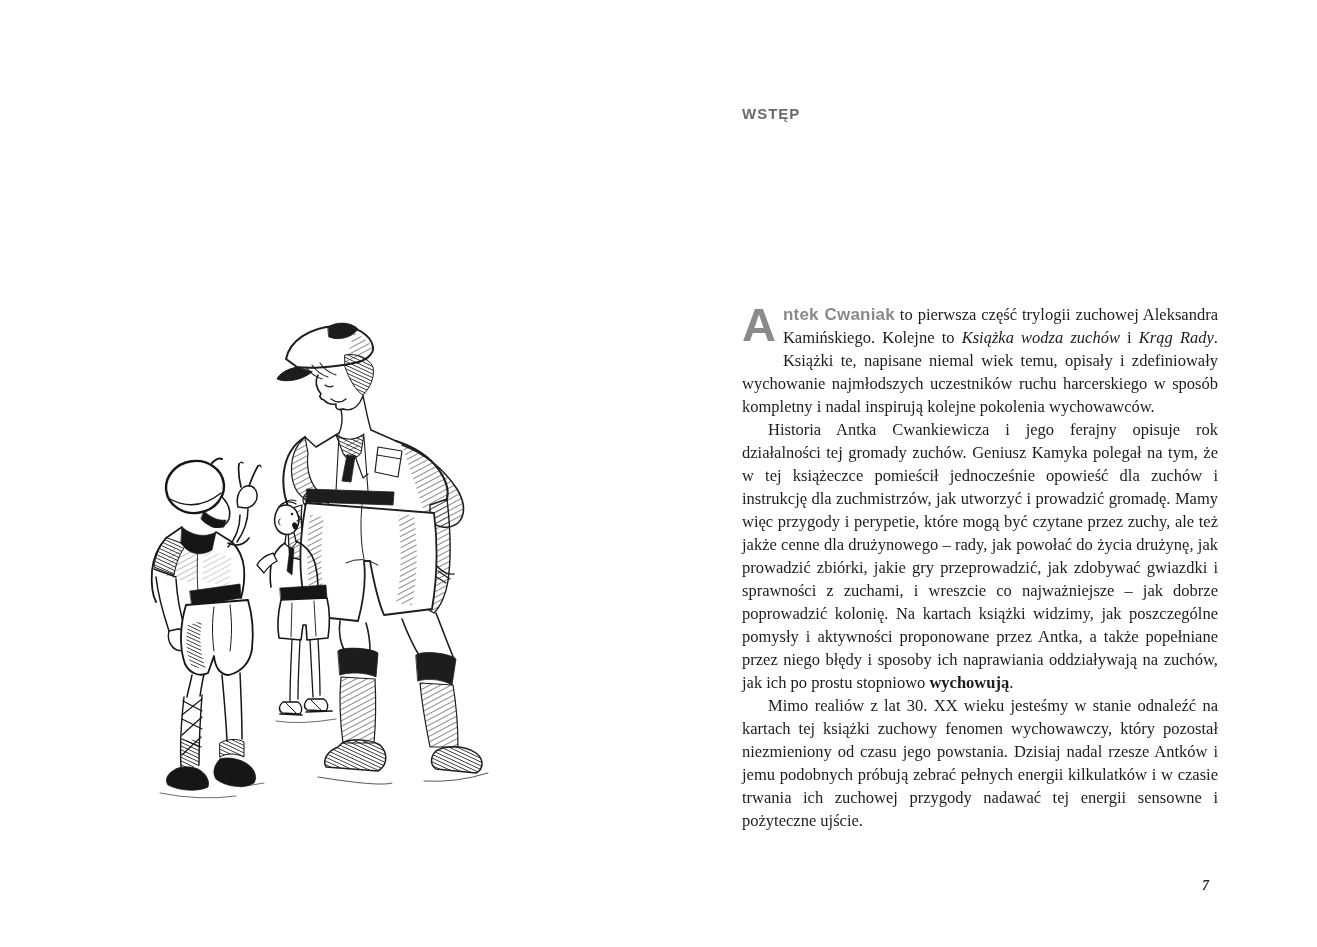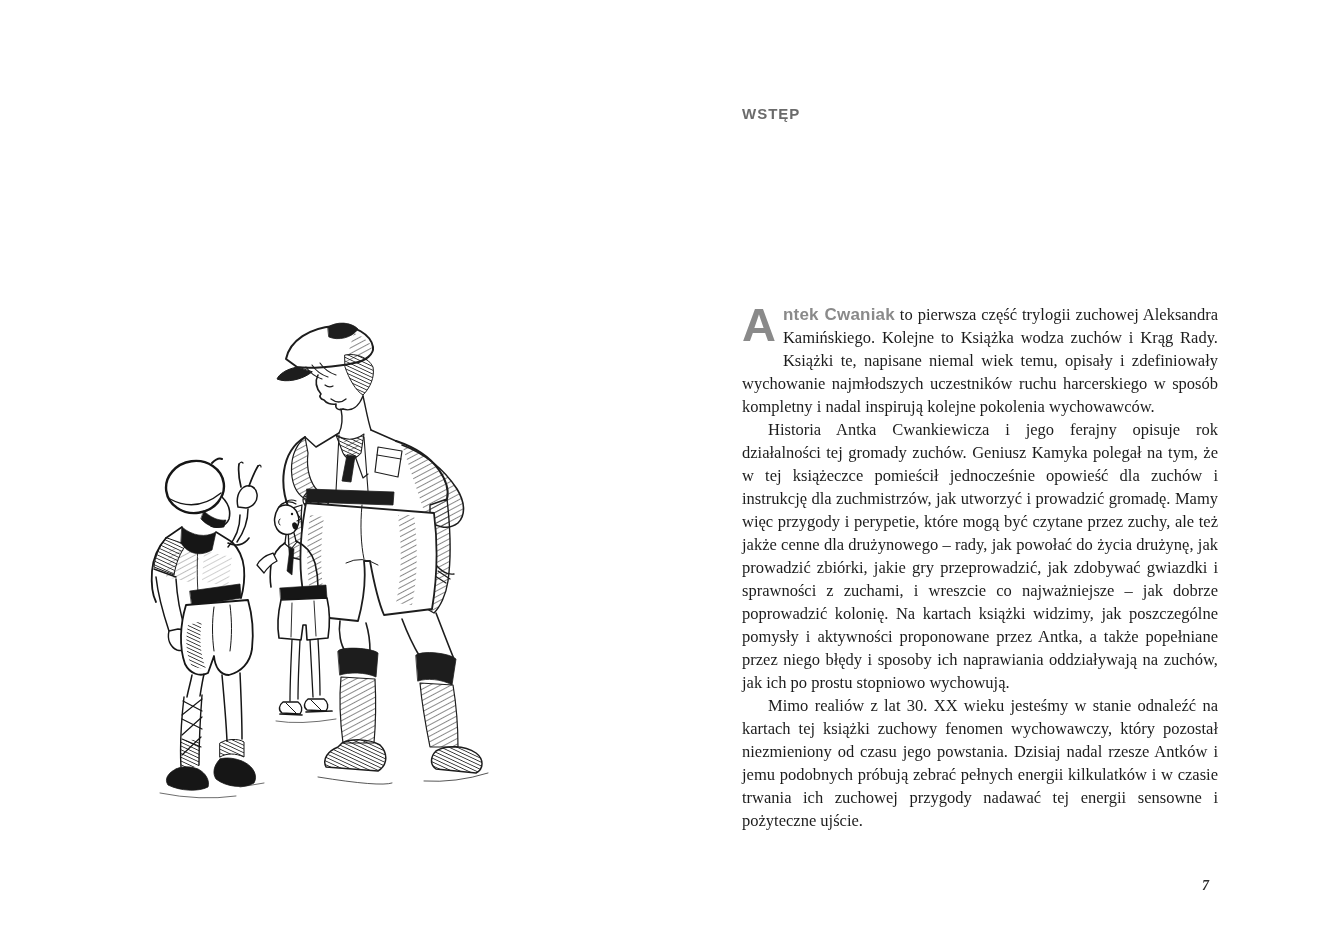--- a/index.html
+++ b/index.html
@@ -45,22 +45,22 @@
     font-family:"Liberation Sans", sans-serif;
     font-weight:bold;font-size:47px;line-height:38px;
     height:44px;margin:3px 7px 0 0;
     color:var(--accent_gray);
   }
   .leadin{
     font-family:"Liberation Sans", sans-serif;
     font-weight:bold;font-size:17px;letter-spacing:.2px;
     color:var(--accent_gray);
   }
-  .it{}
-  .bd{font-weight:normal;}
+  .it{font-style:italic;}
+  .bd{font-weight:bold;}
   .pageno{
     position:absolute;left:574px;top:878px;
     font-size:14px;font-weight:bold;font-style:italic;
     color:#2a2a2a;
   }
 </style>
 </head>
 <body>
 
 <div class="page page-left">

